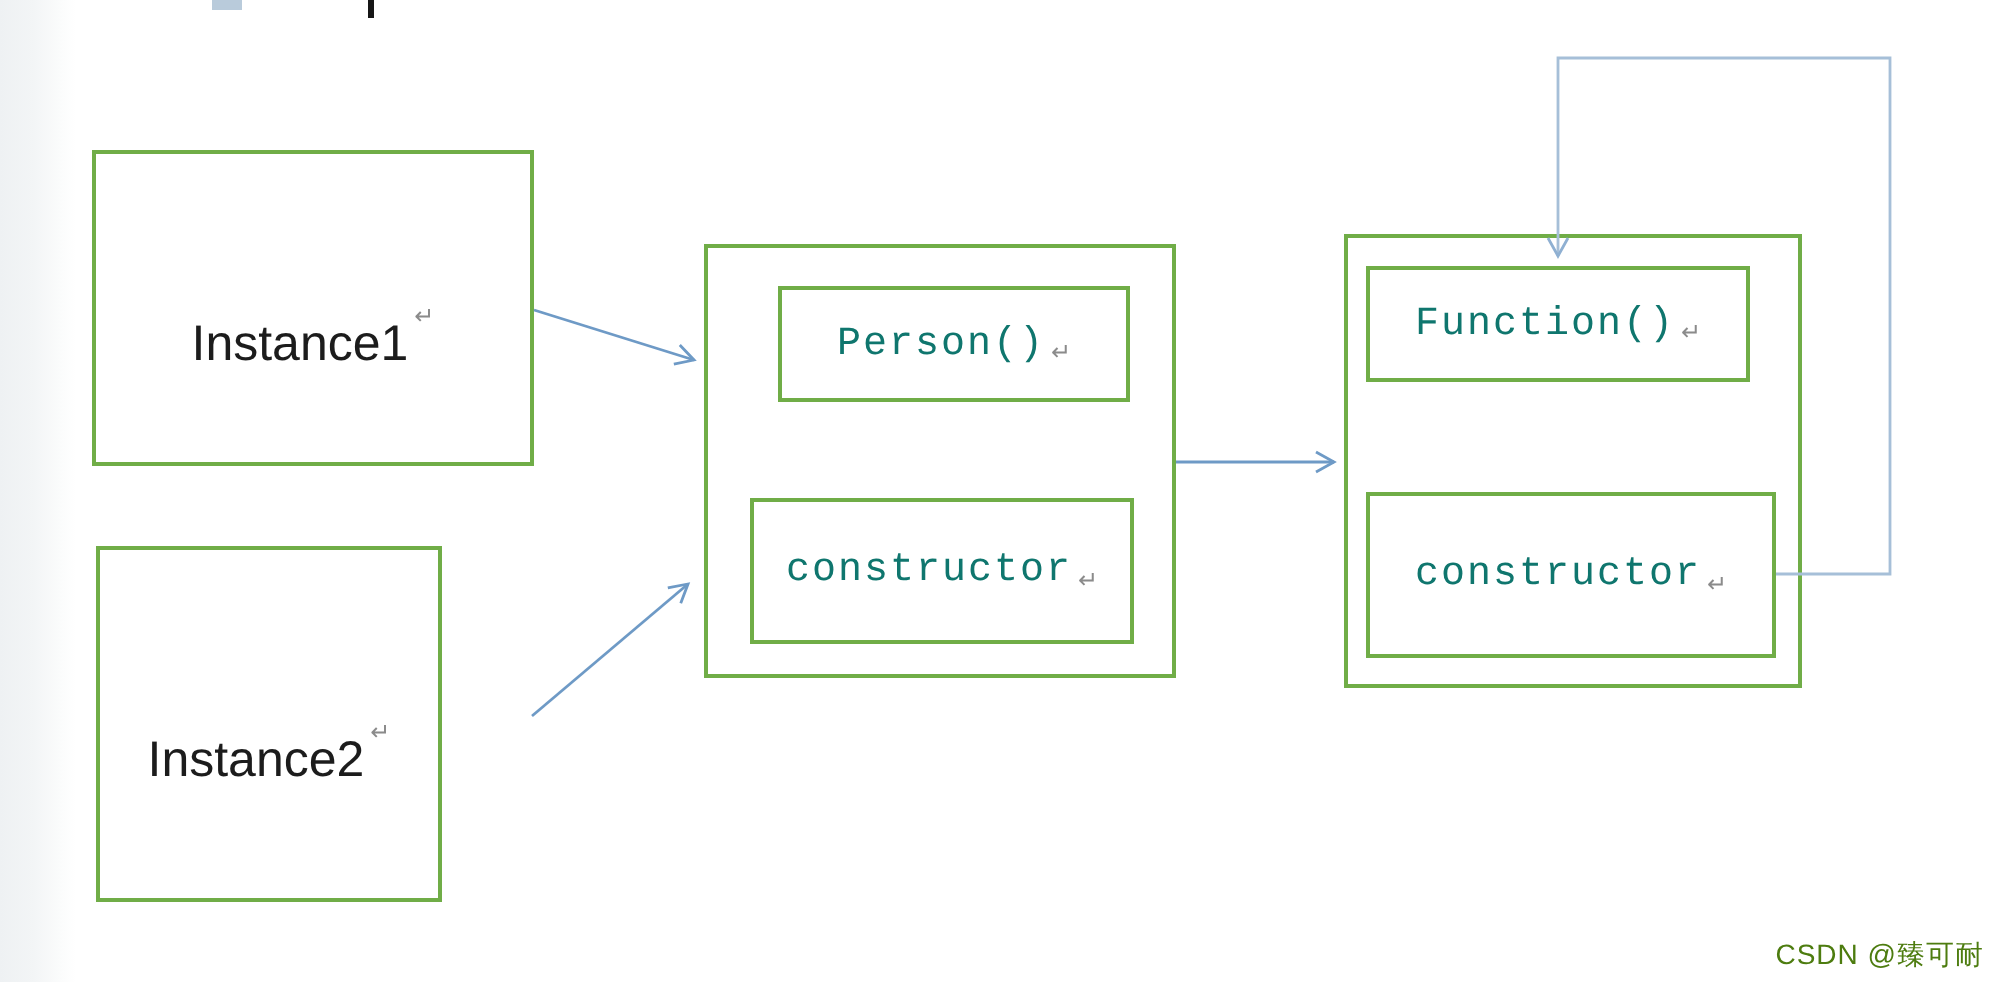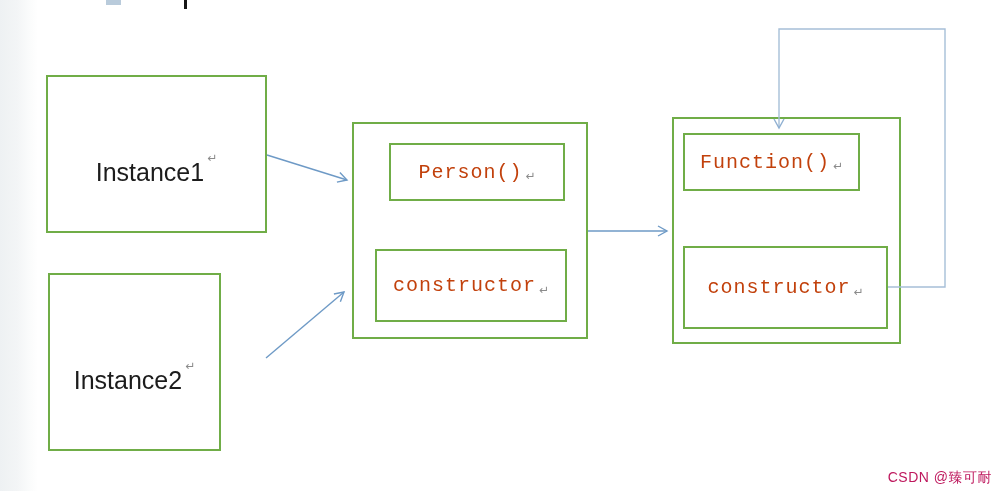--- a/index.html
+++ b/index.html
@@ -40,34 +40,34 @@
     display: flex;
     align-items: center;
     justify-content: center;
   }
   #instance1 { left: 46px;  top: 75px;  width: 221px; height: 158px; }
   #instance2 { left: 48px;  top: 273px; width: 173px; height: 178px; }
   #person-outer   { left: 352px; top: 122px; width: 236px; height: 217px; }
   #person-title   { left: 389px; top: 143px; width: 176px; height: 58px;  }
   #person-member  { left: 375px; top: 249px; width: 192px; height: 73px;  }
   #func-outer     { left: 672px; top: 117px; width: 229px; height: 227px; }
-  #func-title     { left: 683px; top: 133px; width: 177px; height: 58px;  }
+  #func-title     { left: 683px; top: 133px; width: 192px; height: 58px;  }
   #func-member    { left: 683px; top: 246px; width: 205px; height: 83px;  }
 
   .label-sans {
     font-family: "Liberation Sans", sans-serif;
     font-size: 25px;
     color: #1c1c1c;
     white-space: nowrap;
     margin-top: 36px;
   }
   .label-mono {
     font-family: "Liberation Mono", monospace;
     font-size: 20px;
-    color: #c2410c;
+    color: #0f766e;
     letter-spacing: 1px;
     white-space: nowrap;
   }
   .ret {
     font-family: "DejaVu Sans", sans-serif;
     font-size: 12px;
     color: #8b8b8b;
     margin-left: 3px;
     position: relative;
     top: 4px;
@@ -76,21 +76,21 @@
     position: absolute;
     left: 0; top: 0;
     pointer-events: none;
   }
   .watermark {
     position: absolute;
     right: 4px;
     bottom: 4px;
     font-size: 14px;
     letter-spacing: 0.5px;
-    color: #be185d;
+    color: #4d7c0f;
     font-family: "Liberation Sans", sans-serif;
   }
 </style>
 </head>
 <body>
 
 <div class="canvas">
 
   <div class="page-edge"></div>
   <div class="frag-highlight"></div>

